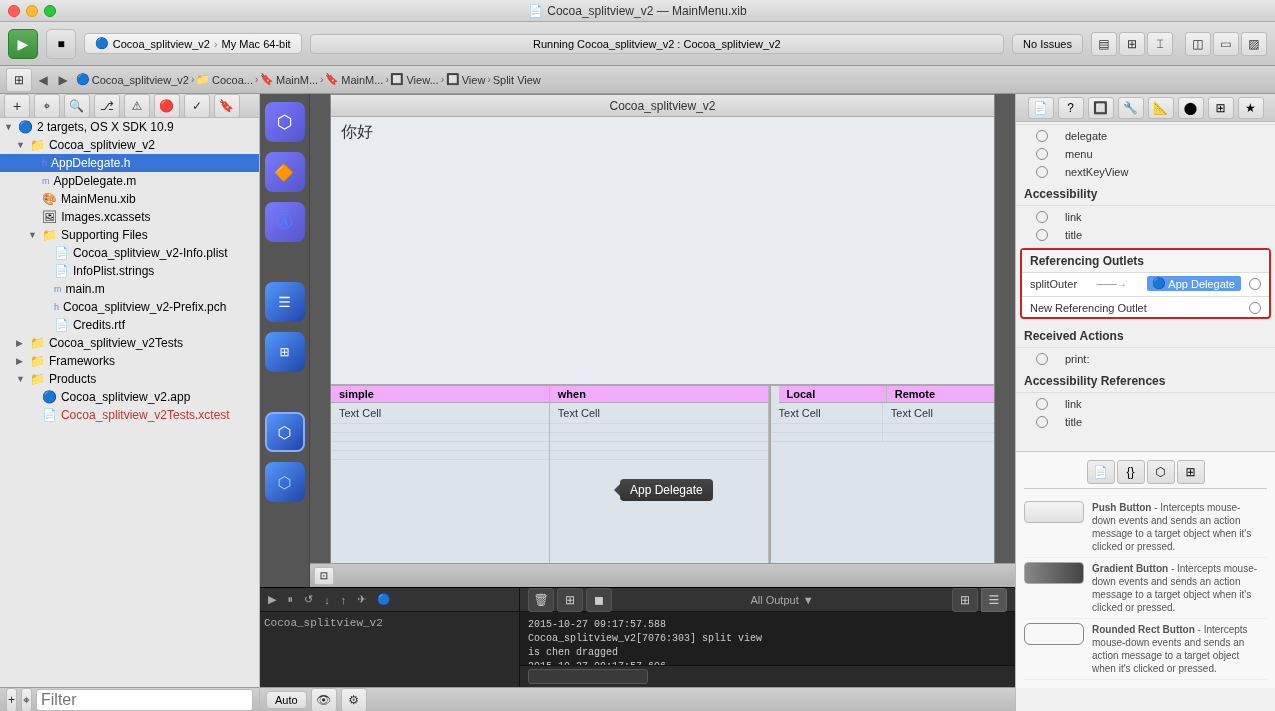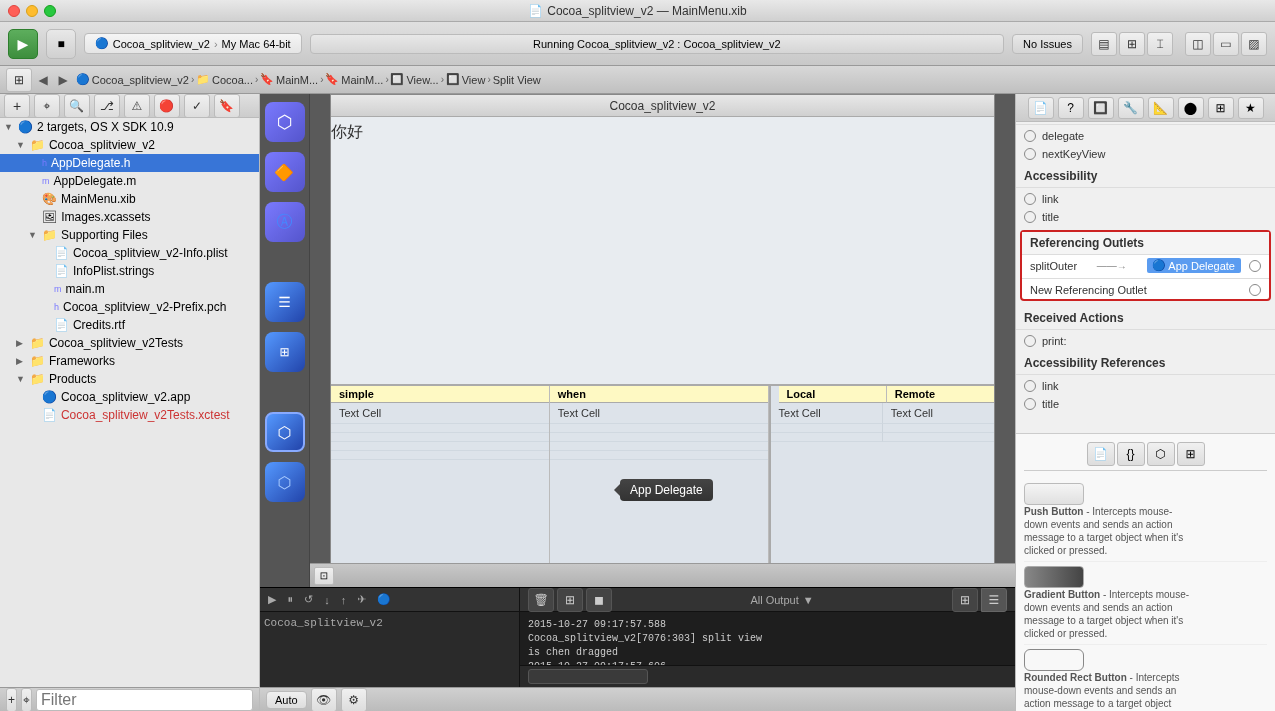--- a/index.html
+++ b/index.html
@@ -128,21 +128,21 @@
       color: #333;
       position: relative;
     }
     .window-title-text { }
     .split-view-container {
       flex: 1;
       display: flex;
       flex-direction: column;
       overflow: hidden;
     }
-    .chinese-label { padding: 5px 0; font-size: 16px; color: #333; }
+    .chinese-label { padding: 5px 10px; font-size: 16px; color: #333; }
     .top-pane {
       background: #e8ecf0;
       flex: 1;
       border-bottom: 2px solid #aaa;
     }
     .bottom-pane {
       background: #dde3ea;
       height: 200px;
       display: flex;
       flex-direction: column;
@@ -152,21 +152,21 @@
       display: flex;
       width: 100%;
       height: 100%;
     }
     .split-col {
       border-right: 1px solid #bbb;
       display: flex;
       flex-direction: column;
     }
     .split-col-header {
-      background: #fef9c3;
+      background: #f0abfc;
       padding: 2px 8px;
       font-size: 11px;
       font-weight: bold;
       border-bottom: 1px solid #aaa;
     }
     .split-col-cell {
       padding: 4px 8px;
       font-size: 11px;
       color: #333;
       border-bottom: 1px solid #d0d8e0;
@@ -220,21 +220,21 @@
       display: flex;
       flex-direction: column;
       overflow: hidden;
     }
     .right-toolbar { background: linear-gradient(to bottom, #e0e0e0, #ccc); height: 28px; border-bottom: 1px solid #bbb; display: flex; align-items: center; justify-content: center; gap: 4px; padding: 0 4px; }
     .right-toolbar-btn { background: linear-gradient(to bottom, #f0f0f0, #ddd); border: 1px solid #bbb; border-radius: 3px; width: 26px; height: 22px; display: flex; align-items: center; justify-content: center; cursor: pointer; font-size: 12px; }
 
     
     .connections-panel { flex: 1; overflow-y: auto; padding: 0; }
     .section-header { font-size: 12px; font-weight: bold; color: #333; padding: 6px 8px 2px; background: #f0f0f0; }
-    .connection-item { display: flex; align-items: center; padding: 3px 8px; gap: 6px; }
+    .connection-item { display: flex; align-items: center; padding: 3px 20px; gap: 17px; }
     .connection-label { font-size: 11px; color: #333; flex: 1; }
     .connection-circle { width: 12px; height: 12px; border: 1.5px solid #888; border-radius: 50%; cursor: pointer; flex-shrink: 0; }
     .connection-separator { height: 1px; background: #ddd; margin: 2px 0; }
 
     
     .ref-outlets-section {
       border: 2px solid #cc2222;
       border-radius: 4px;
       margin: 4px;
       background: #fff;
@@ -250,21 +250,21 @@
       border-top: 1px solid #ccc;
       background: #f8f8f8;
       padding: 8px;
     }
     .bottom-tab-bar { display: flex; justify-content: center; gap: 2px; margin-bottom: 8px; border-bottom: 1px solid #ccc; padding-bottom: 4px; }
     .bottom-tab-btn { width: 28px; height: 24px; background: linear-gradient(to bottom, #f0f0f0, #ddd); border: 1px solid #bbb; border-radius: 3px; display: flex; align-items: center; justify-content: center; cursor: pointer; font-size: 12px; }
     .push-button-preview { width: 60px; height: 22px; background: linear-gradient(to bottom, #f5f5f5, #e0e0e0); border: 1px solid #bbb; border-radius: 4px; display: inline-flex; align-items: center; justify-content: center; font-size: 11px; margin-right: 8px; vertical-align: middle; }
     .button-desc { font-size: 10px; color: #555; line-height: 1.3; vertical-align: middle; display: inline-block; width: 170px; }
     .gradient-button-preview { width: 60px; height: 22px; background: linear-gradient(to right, #888, #444); border: 1px solid #aaa; border-radius: 4px; display: inline-flex; align-items: center; justify-content: center; font-size: 11px; color: white; margin-right: 8px; vertical-align: middle; }
     .rounded-rect-preview { width: 60px; height: 22px; background: transparent; border: 1px solid #888; border-radius: 6px; display: inline-flex; align-items: center; justify-content: center; font-size: 11px; margin-right: 8px; vertical-align: middle; }
-    .button-row { display: flex; align-items: flex-start; padding: 4px 0; border-bottom: 1px solid #eee; flex-direction: column; }
+    .button-row { display: flex; align-items: flex-start; padding: 4px 0; border-bottom: 1px solid #eee; }
 
     
     .bottom-status { background: linear-gradient(to bottom, #d0d0d0, #bbb); height: 24px; border-top: 1px solid #999; display: flex; align-items: center; padding: 0 6px; gap: 4px; }
     .auto-select { background: linear-gradient(to bottom, #f0f0f0, #ddd); border: 1px solid #bbb; border-radius: 4px; padding: 2px 8px; font-size: 11px; cursor: pointer; }
 
     
     .ib-bottom-bar { background: linear-gradient(to bottom, #c8c8c8, #b0b0b0); height: 24px; border-top: 1px solid #999; display: flex; align-items: center; padding: 0 4px; gap: 4px; }
     .ib-bottom-btn { width: 20px; height: 18px; background: linear-gradient(to bottom, #f0f0f0, #ddd); border: 1px solid #bbb; border-radius: 2px; display: flex; align-items: center; justify-content: center; font-size: 10px; cursor: pointer; }
 
     
@@ -629,20 +629,24 @@
 
     <div class="connections-panel">
 
       <div class="connection-separator"></div>
       <div class="connection-item">
         <div class="connection-circle"></div>
         <span class="connection-label">delegate</span>
       </div>
       <div class="connection-item">
         <div class="connection-circle"></div>
+        <span class="connection-label">menu</span>
+      </div>
+      <div class="connection-item">
+        <div class="connection-circle"></div>
         <span class="connection-label">nextKeyView</span>
       </div>
 
       <div class="section-header">Accessibility</div>
       <div class="connection-separator"></div>
       <div class="connection-item">
         <div class="connection-circle"></div>
         <span class="connection-label">link</span>
       </div>
       <div class="connection-item">

